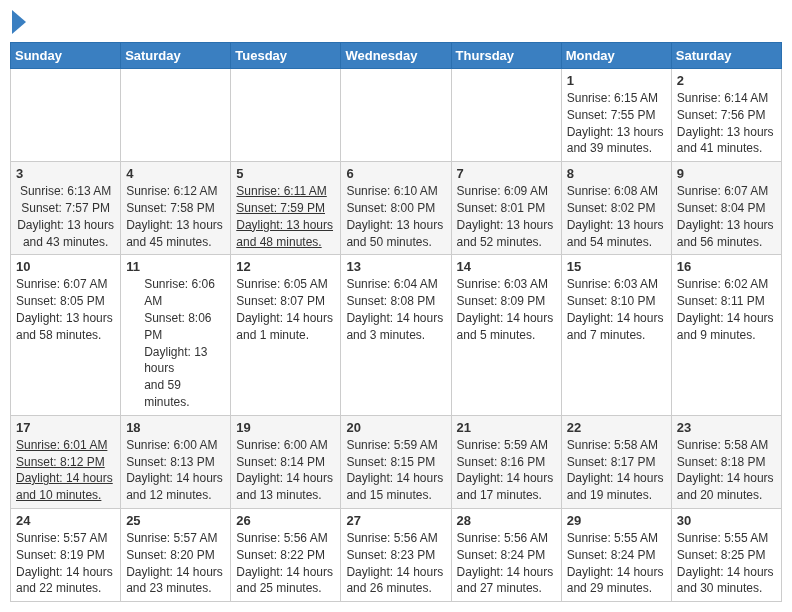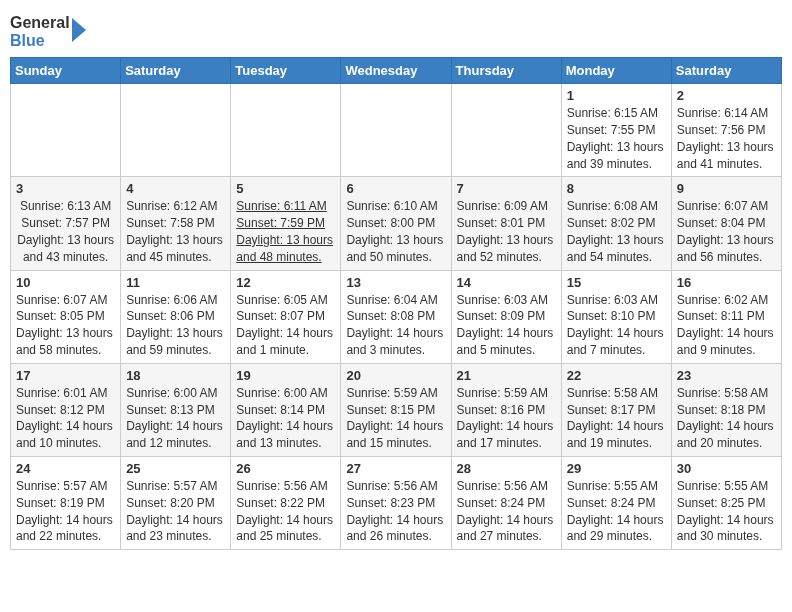--- a/index.html
+++ b/index.html
@@ -75,24 +75,20 @@
     .empty-cell {
       background: #fff;
     }
   </style>
 </head>
 <body>
 
 <div class="header">
   <div class="logo">
   <div class="logo-lines">
-    <div class="logo-text-wrap">
-      <div class="logo-general-text">General</div>
-      <div class="logo-blue-text">Blue</div>
-    </div>
     <div class="logo-arrow"></div>
   </div>
 </div>
   <div class="title-block">
     <div class="month-title"></div>
     <div class="location-title"></div>
   </div>
 </div>
 
 <table class="calendar">
@@ -183,21 +179,21 @@
       <tr>
         <td>
           <span class="day-number">10</span>
           <div class="day-info" style="white-space: pre-line;">Sunrise: 6:07 AM
 Sunset: 8:05 PM
 Daylight: 13 hours
 and 58 minutes.</div>
         </td>
         <td>
           <span class="day-number">11</span>
-          <div class="day-info" style="white-space: pre-line;">Sunrise: 6:06 AM
+          <div class="day-info" style="white-space: pre-line; margin-left: 18px;">Sunrise: 6:06 AM
 Sunset: 8:06 PM
 Daylight: 13 hours
 and 59 minutes.</div>
         </td>
         <td>
           <span class="day-number">12</span>
           <div class="day-info" style="white-space: pre-line;">Sunrise: 6:05 AM
 Sunset: 8:07 PM
 Daylight: 14 hours
 and 1 minute.</div>
@@ -227,21 +223,21 @@
           <span class="day-number">16</span>
           <div class="day-info" style="white-space: pre-line;">Sunrise: 6:02 AM
 Sunset: 8:11 PM
 Daylight: 14 hours
 and 9 minutes.</div>
         </td>
       </tr>
       <tr>
         <td>
           <span class="day-number">17</span>
-          <div class="day-info" style="white-space: pre-line;">Sunrise: 6:01 AM
+          <div class="day-info" style="white-space: pre-line; text-decoration: underline;">Sunrise: 6:01 AM
 Sunset: 8:12 PM
 Daylight: 14 hours
 and 10 minutes.</div>
         </td>
         <td>
           <span class="day-number">18</span>
           <div class="day-info" style="white-space: pre-line;">Sunrise: 6:00 AM
 Sunset: 8:13 PM
 Daylight: 14 hours
 and 12 minutes.</div>

